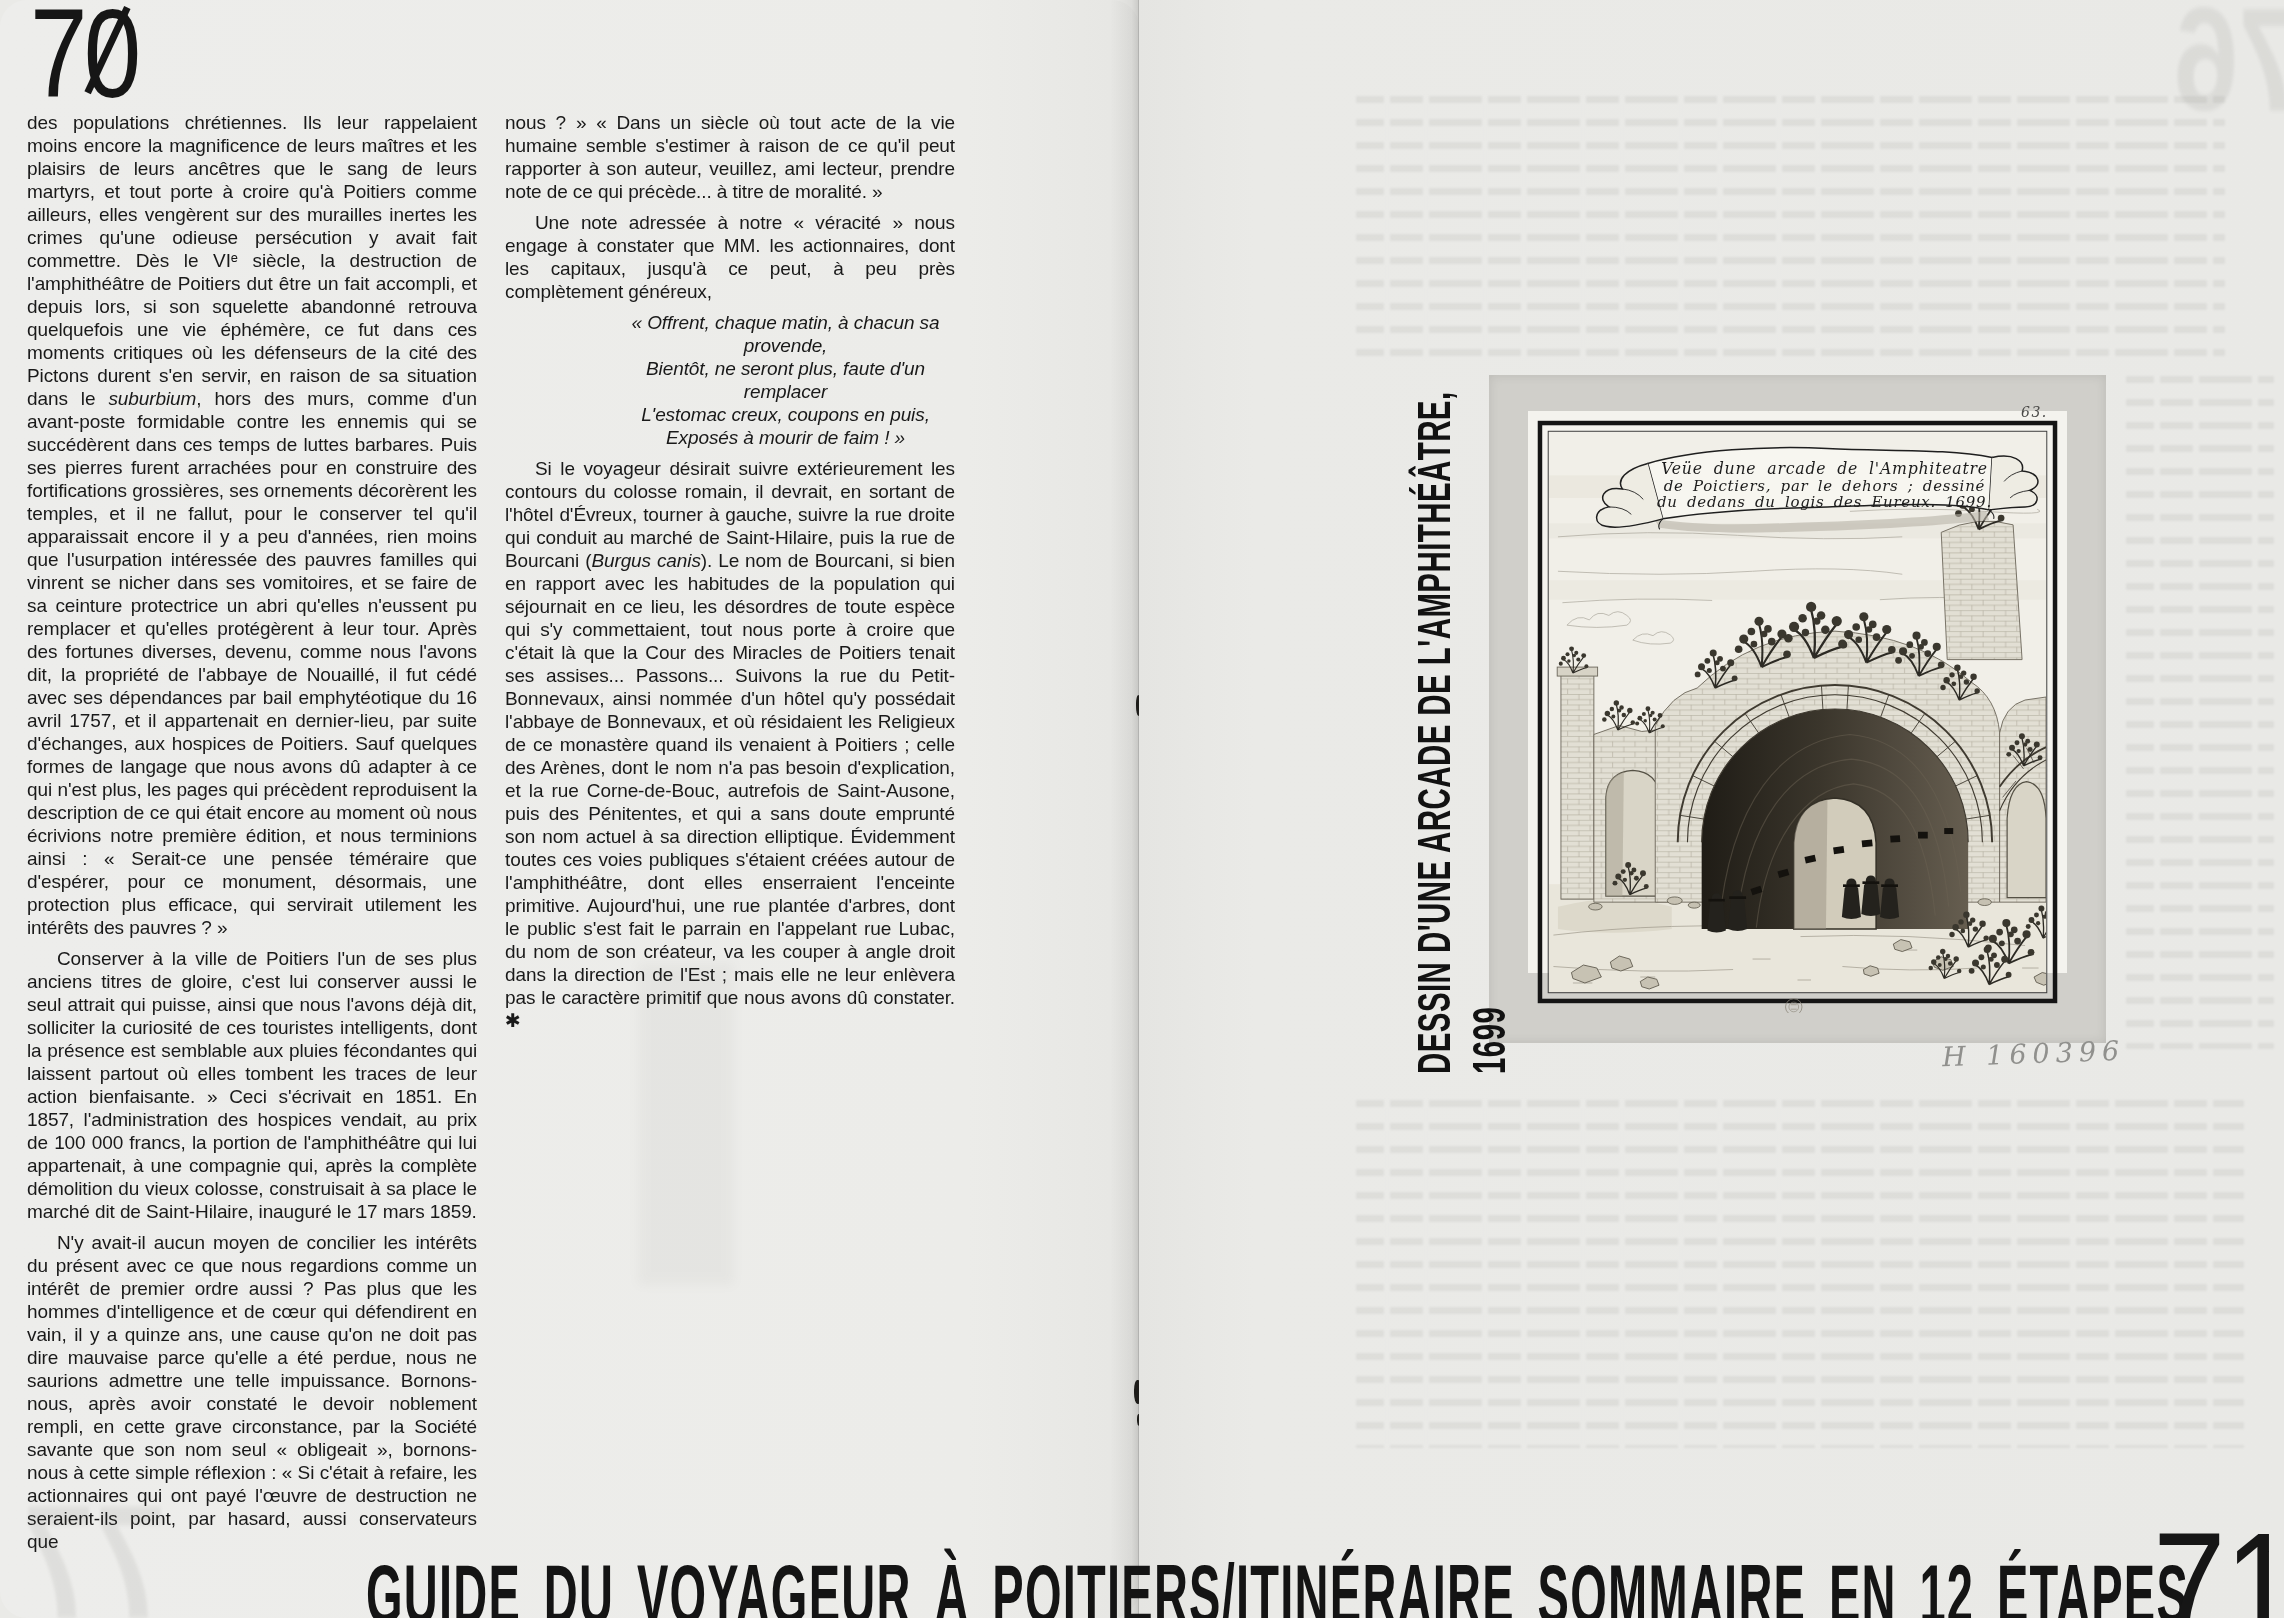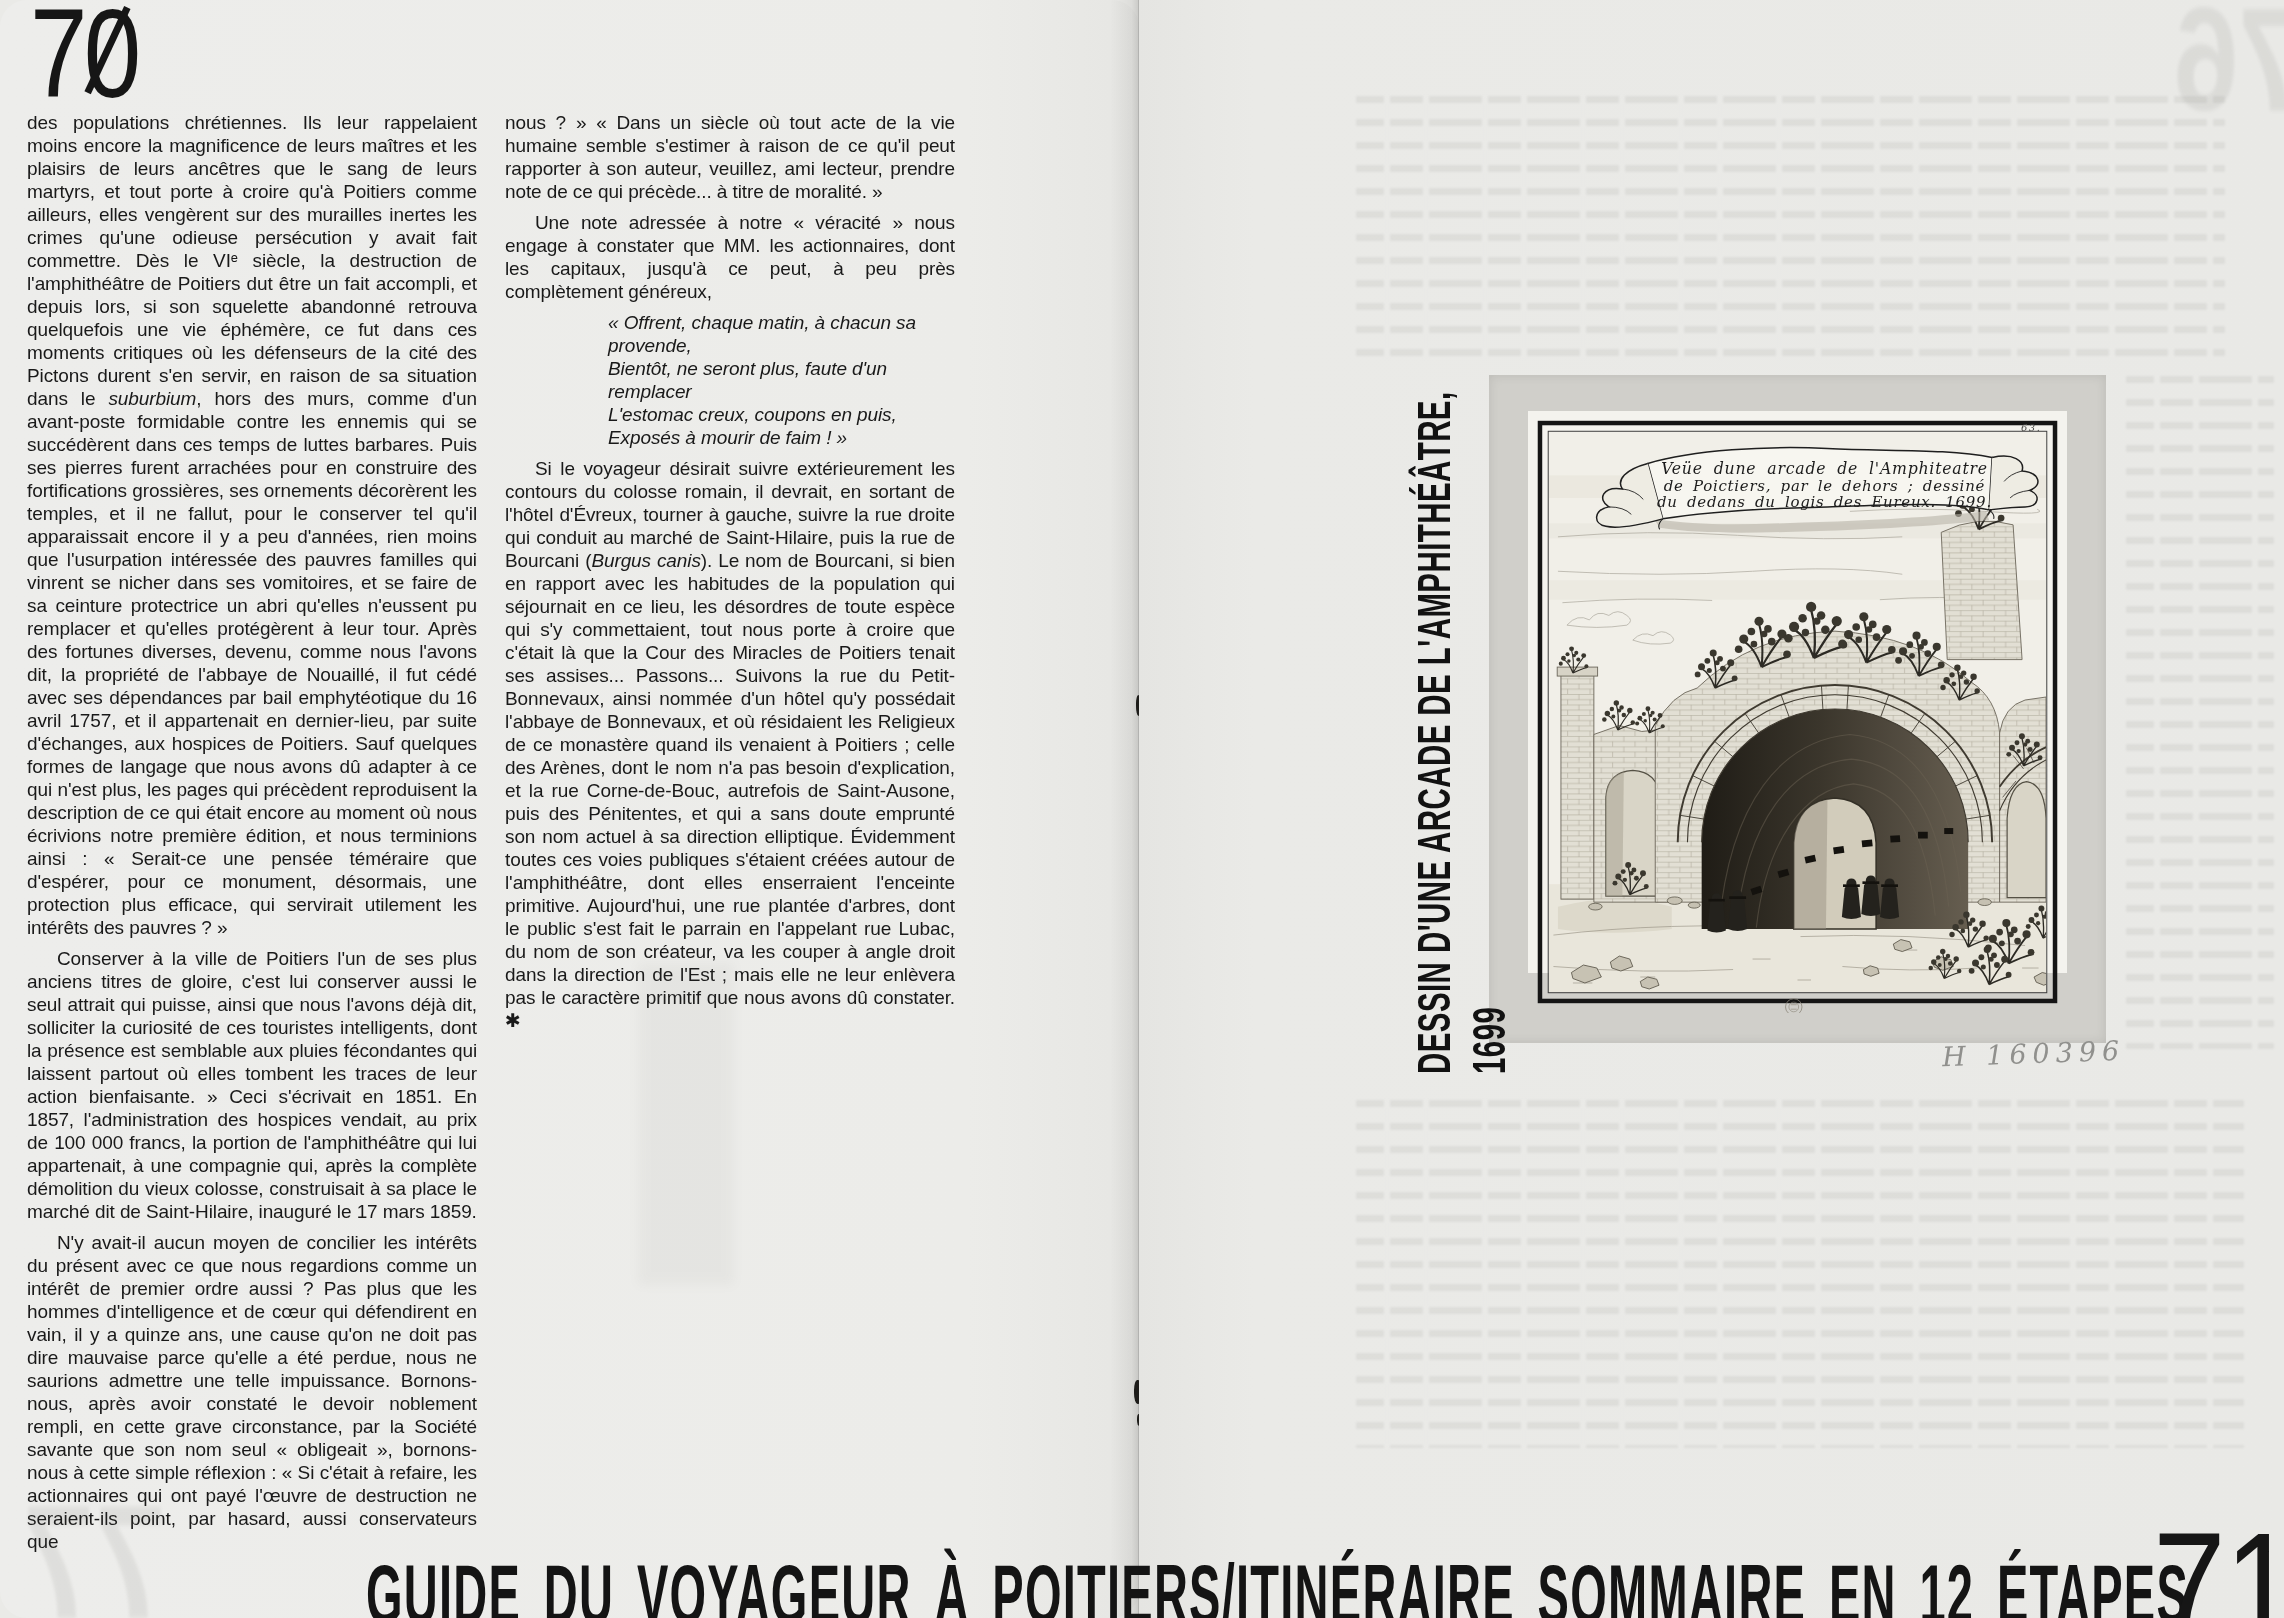--- a/index.html
+++ b/index.html
@@ -19,28 +19,28 @@
   .zero-slash{position:absolute;left:104px;top:3px;width:6.7px;height:94px;background:#161616;transform:rotate(25deg);}
   .pgnum-71{left:2153px;top:1510px;font-size:154px;letter-spacing:-1.5px;transform:scaleX(.85);}
 
   
   .col{position:absolute;top:103px;width:466px;font-size:19px;line-height:23px;
        text-align:justify;letter-spacing:-0.1px;color:#191919;}
   .col-1{left:19px;}
   .col-2{left:497px;}
   .col p{margin:8px;}
   .ind{text-indent:30px;}
-  .verse{margin:0 0 0 111px;font-style:italic;text-align:left;}
+  .verse{margin:0 0 0 111px;font-style:italic;text-align:center;}
 
   
   .photo-backdrop{position:absolute;left:1489px;top:375px;width:617px;height:668px;
                   background:#d0cfca;box-shadow:0 0 10.5px rgba(0,0,0,.10) inset;}
   .sheet{position:absolute;left:1528px;top:411px;width:539px;height:562px;background:#f4f3ee;}
   .pencil{position:absolute;font-family:"DejaVu Serif","Liberation Serif",serif;font-style:italic;color:#4a4a48;}
-  .corner-num{left:2021px;top:422px;font-size:10px;letter-spacing:1.5px;}
+  .corner-num{left:2021px;top:404px;font-size:14px;letter-spacing:1.5px;}
   .inventory{left:1942px;top:1038px;font-size:27px;letter-spacing:6px;color:#90908d;transform:rotate(-2deg);}
 
   .vcap{position:absolute;left:1413px;top:1074px;transform:rotate(-90deg);transform-origin:0 0;
         white-space:nowrap;line-height:43px;color:#121212;}
   .vcap .ln{display:block;}
   .vcap .sq{display:inline-block;transform:scaleX(.64);transform-origin:0 0;
             font-size:46px;font-weight:700;letter-spacing:0.7px;}
 
   .footer-title{position:absolute;left:366px;top:1552px;font-size:84px;font-weight:700;line-height:1;
                 white-space:nowrap;transform:scaleX(.56);transform-origin:0 0;

